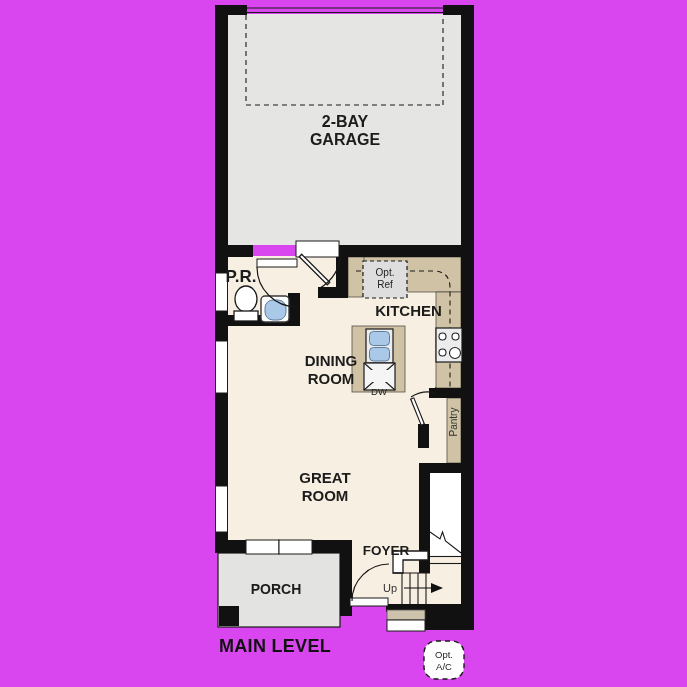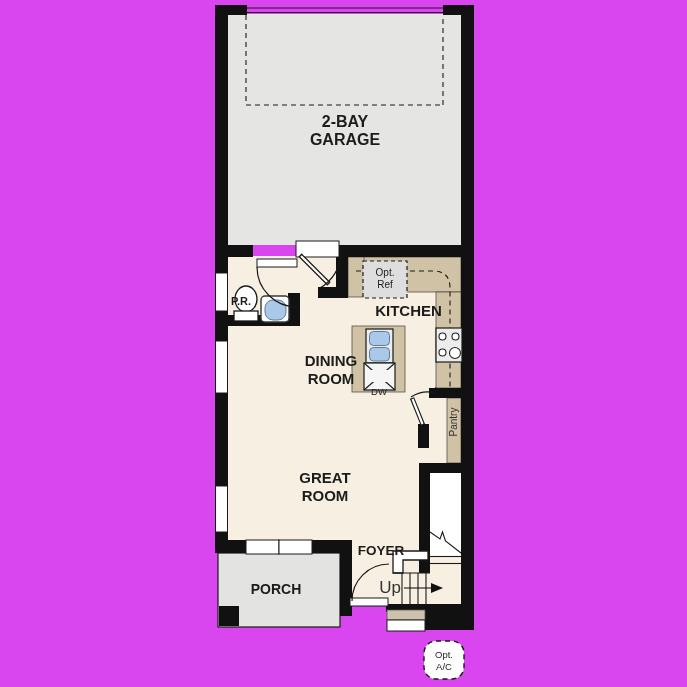--- a/index.html
+++ b/index.html
@@ -21,24 +21,24 @@
   .arc{stroke:#1a1a1a;stroke-width:1.2;fill:none;}
   .leaf-outer{stroke:#1a1a1a;stroke-width:4.6;fill:none;}
   .leaf-inner{stroke:#ffffff;stroke-width:2.2;fill:none;}
   .steptan{fill:var(--step-tan,#cdc3ad);stroke:#55504a;stroke-width:0.8;}
 
   .lbl{position:absolute;color:#1c1c1c;font-weight:bold;white-space:nowrap;
        transform:translate(-50%,-50%);text-align:center;line-height:1.15;}
   .lbl-garage{font-size:16px;line-height:18px;}
   .lbl-room{font-size:15px;line-height:18px;}
   .lbl-kitchen{font-size:15px;}
-  .lbl-foyer{font-size:13.5px;}
+  .lbl-foyer{font-size:13.5px;padding-left:10px;}
   .lbl-porch{font-size:14px;}
-  .lbl-pr{font-size:11px;margin-top:24px;}
-  .lbl-up{font-size:17px;font-weight:normal;color:#333;}
+  .lbl-pr{font-size:17px;}
+  .lbl-up{font-size:11px;font-weight:normal;color:#333;}
   .lbl-pantry{font-size:10px;font-weight:normal;color:#333;
               transform:translate(-50%,-50%) rotate(-90deg);}
   .lbl-small{font-size:10px;font-weight:normal;color:#222;line-height:12px;}
   .lbl-dw{font-size:9.5px;font-weight:normal;color:#222;margin-top:16px;}
   .lbl-ac{font-size:9.5px;font-weight:normal;color:#222;line-height:11.5px;}
   .lbl-title{position:absolute;color:#111;font-weight:bold;font-size:18px;
              letter-spacing:0.3px;transform:translateY(-50%);white-space:nowrap;}
 </style>
 </head>
 <body>
@@ -206,13 +206,14 @@
     <div>Ref</div>
   </div>
 
   <div class="lbl lbl-dw" style="left:379px;top:376px;">DW</div>
 
   <div class="lbl lbl-ac" style="left:444px;top:660px;">
     <div>Opt.</div>
     <div>A/C</div>
   </div>
 
+  <div class="lbl-title" style="left:219px;top:646px;">MAIN LEVEL</div>
 </div>
 
 </body></html>

